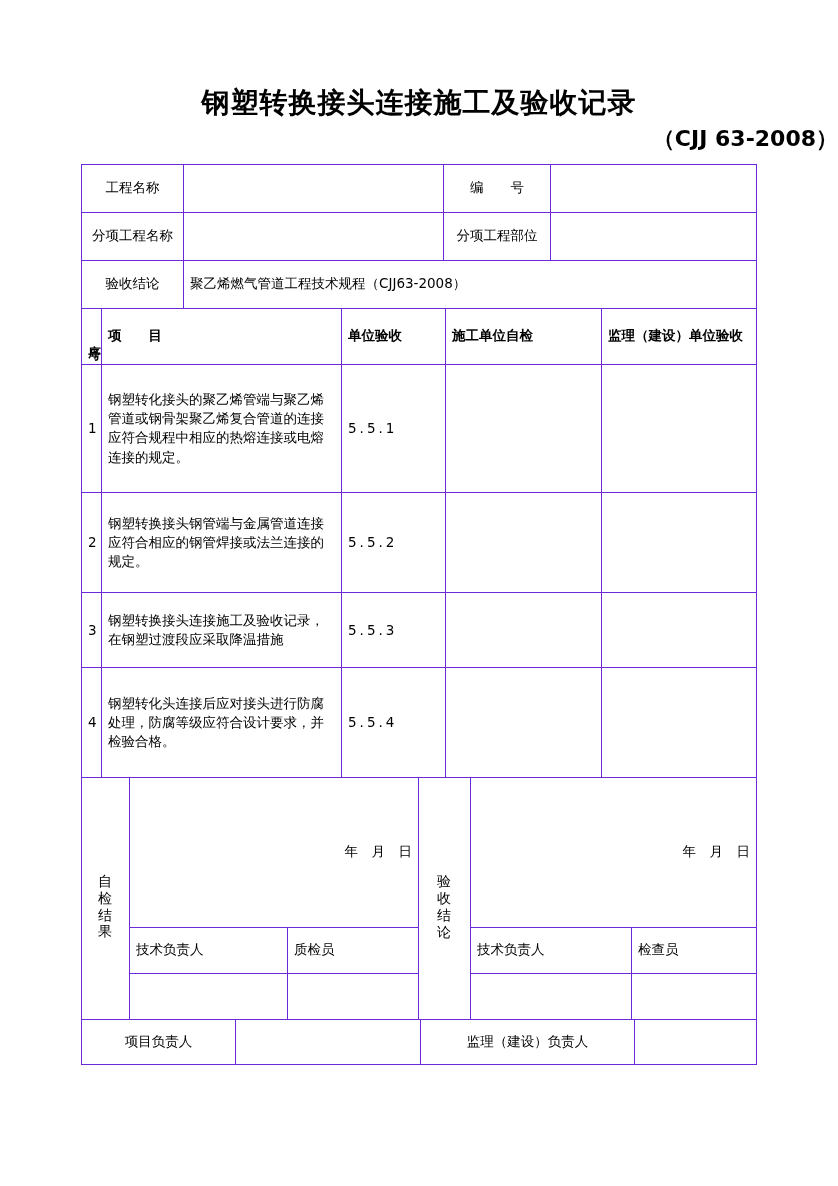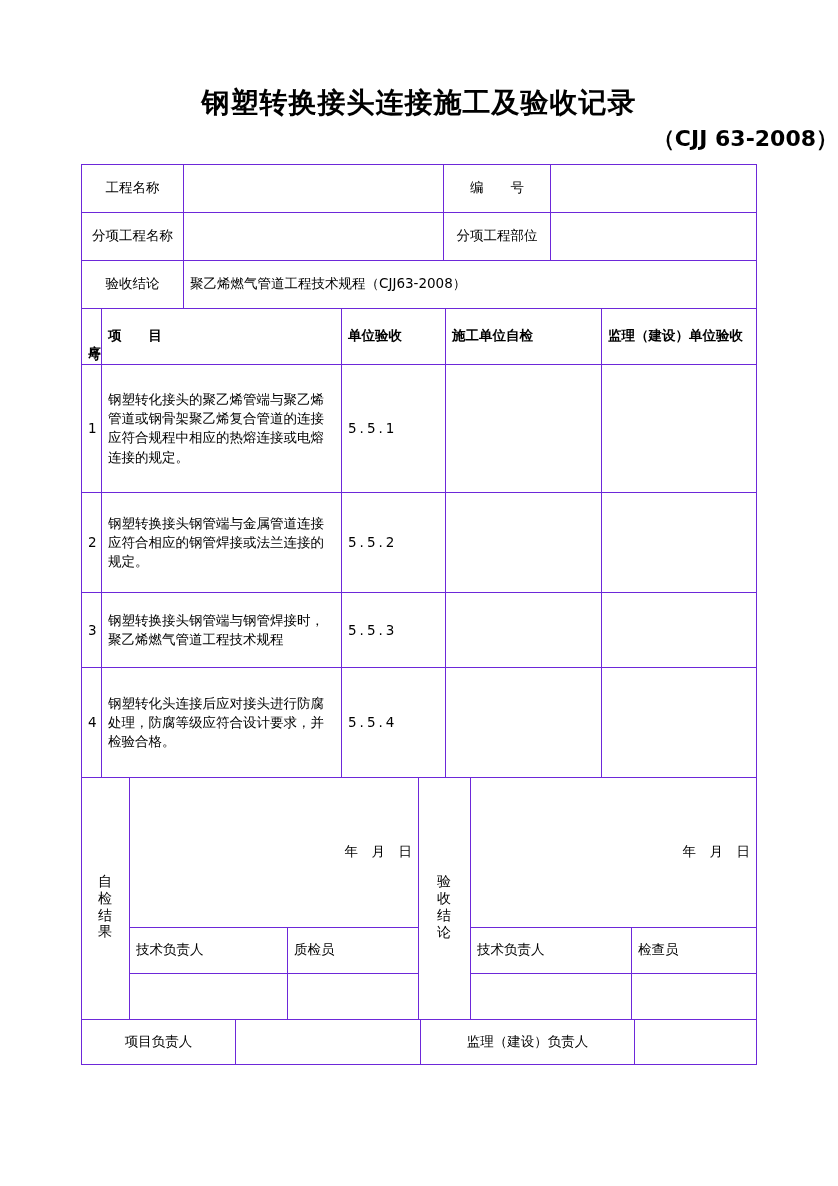--- a/index.html
+++ b/index.html
@@ -136,21 +136,21 @@
     </tr>
     <tr class="h100">
       <td class="center">2</td>
       <td class="item-text thickL">钢塑转换接头钢管端与金属管道连接应符合相应的钢管焊接或法兰连接的规定。</td>
       <td class="clause">5.5.2</td>
       <td></td>
       <td></td>
     </tr>
     <tr class="h75">
       <td class="center">3</td>
-      <td class="item-text thickL">钢塑转换接头钢管端与钢管焊接时，聚乙烯燃气管道工程技术规程</td>
+      <td class="item-text thickL">钢塑转换接头连接施工及验收记录，在钢塑过渡段应采取降温措施</td>
       <td class="clause">5.5.3</td>
       <td></td>
       <td></td>
     </tr>
     <tr class="h110">
       <td class="center">4</td>
       <td class="item-text thickL">钢塑转化头连接后应对接头进行防腐处理，防腐等级应符合设计要求，并检验合格。</td>
       <td class="clause">5.5.4</td>
       <td></td>
       <td></td>

